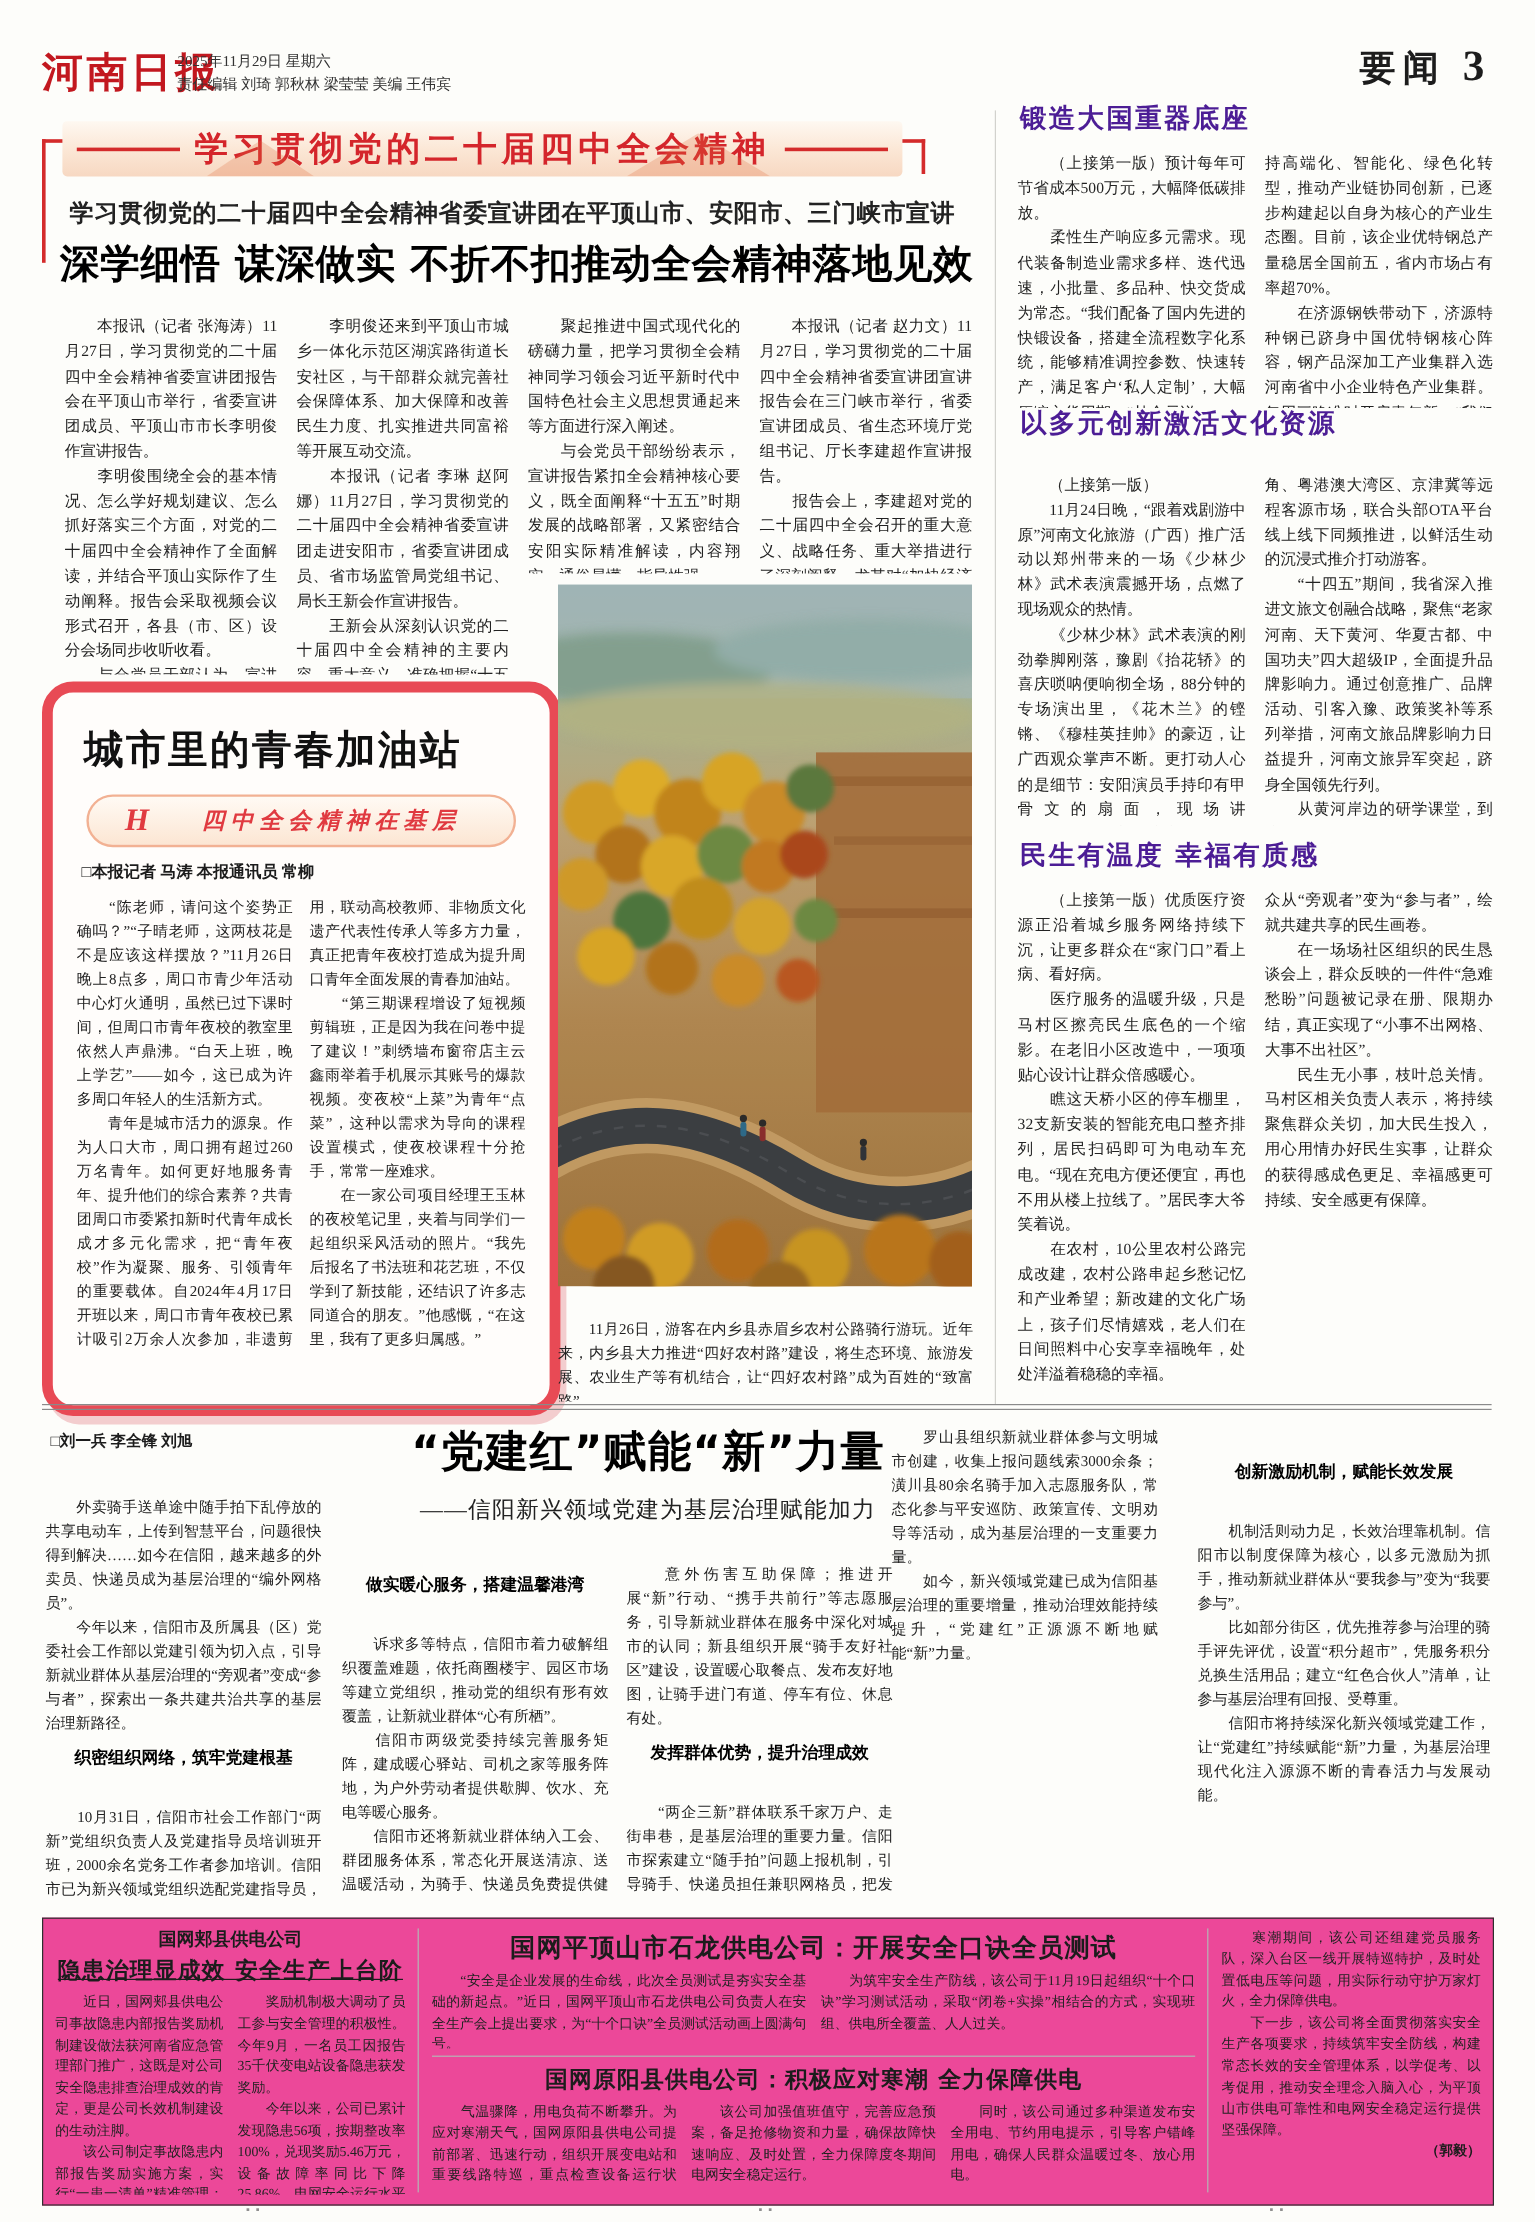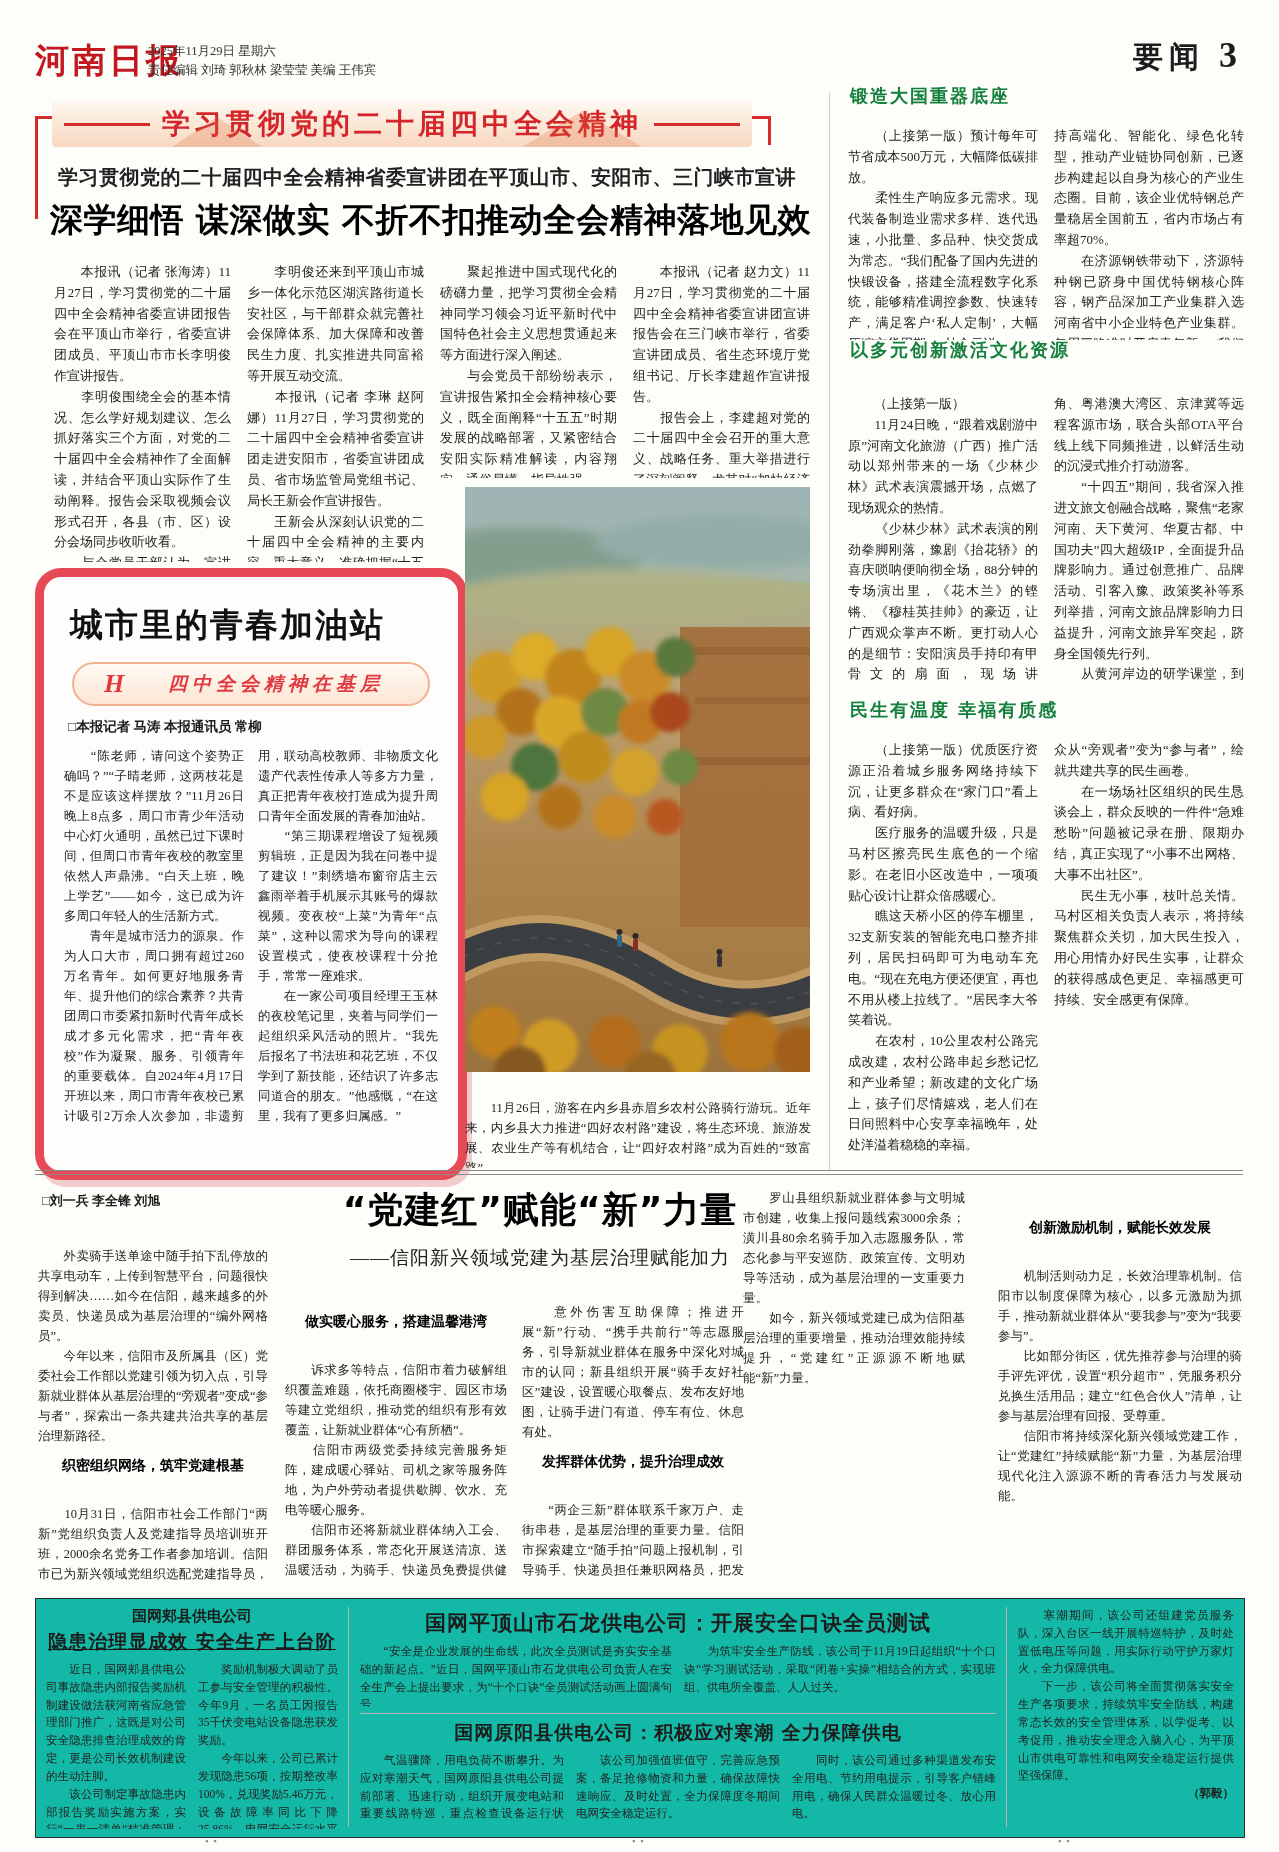--- a/index.html
+++ b/index.html
@@ -31,31 +31,31 @@
   
   .feature-box{border:9px solid #e84a55;border-radius:26px;background:#fffdfb;
                box-shadow:5px 7px 0 rgba(216,64,76,.25);padding:16px 20px 10px;}
   .feature-head{font-size:33px;font-weight:900;color:#111;letter-spacing:2px;margin:10px 0 14px 6px;}
   .badge{display:flex;align-items:center;height:40px;border:2px solid #f2b193;border-radius:22px;
          background:linear-gradient(180deg,#fffaf4,#fce6d3);margin:0 8px 12px;}
   .badge-h{font-size:26px;font-style:italic;font-weight:bold;color:#e03a40;margin:0 0 0 30px;}
   .badge-t{flex:1;text-align:center;font-size:19px;font-weight:bold;font-style:italic;color:#e03a40;letter-spacing:5px;}
   .feature-byline{font-size:13.5px;font-weight:bold;margin:4px 0 10px 4px;}
   
-  .side-head{font-size:18px;font-weight:900;color:#15803d;letter-spacing:2px;}
+  .side-head{font-size:22px;font-weight:900;color:#4c1d95;letter-spacing:2px;}
   
   .rule2{border-top:1px solid #8a8a8a;border-bottom:1px solid #8a8a8a;height:3px;}
   .djh-head{font-size:36px;font-weight:900;color:#000;letter-spacing:1px;}
   .djh-dek{font-size:19px;color:#222;margin-top:10px;letter-spacing:1px;}
   .djh-sub{font-weight:bold;text-align:center;font-size:14px;margin:8px 0;color:#000;
            font-family:"DejaVu Sans","Liberation Sans",sans-serif;}
   .djh-col{font-size:12.5px;}
   .byline-sm{font-size:13px;font-weight:bold;}
   
-  .band{border:1.5px solid #2e2e2e;background:#14b8a6;}
+  .band{border:1.5px solid #2e2e2e;background:#ec4899;}
   .band-org{font-size:15px;font-weight:bold;text-align:center;}
   .band-h1{font-size:19px;font-weight:900;text-align:center;letter-spacing:1px;margin:3px 0 6px;text-decoration:underline;}
   .band-h2{font-size:21px;font-weight:900;text-align:center;letter-spacing:1px;margin:2px 0 6px;}
   .band-h3{font-size:19px;font-weight:900;text-align:center;letter-spacing:1px;margin:6px 0 6px;}
   .vline{width:1px;background:#b5b5b5;}
   .dots{font-size:9px;color:#8f8f8f;letter-spacing:5px;}
 </style>
 </head>
 <body>
 

